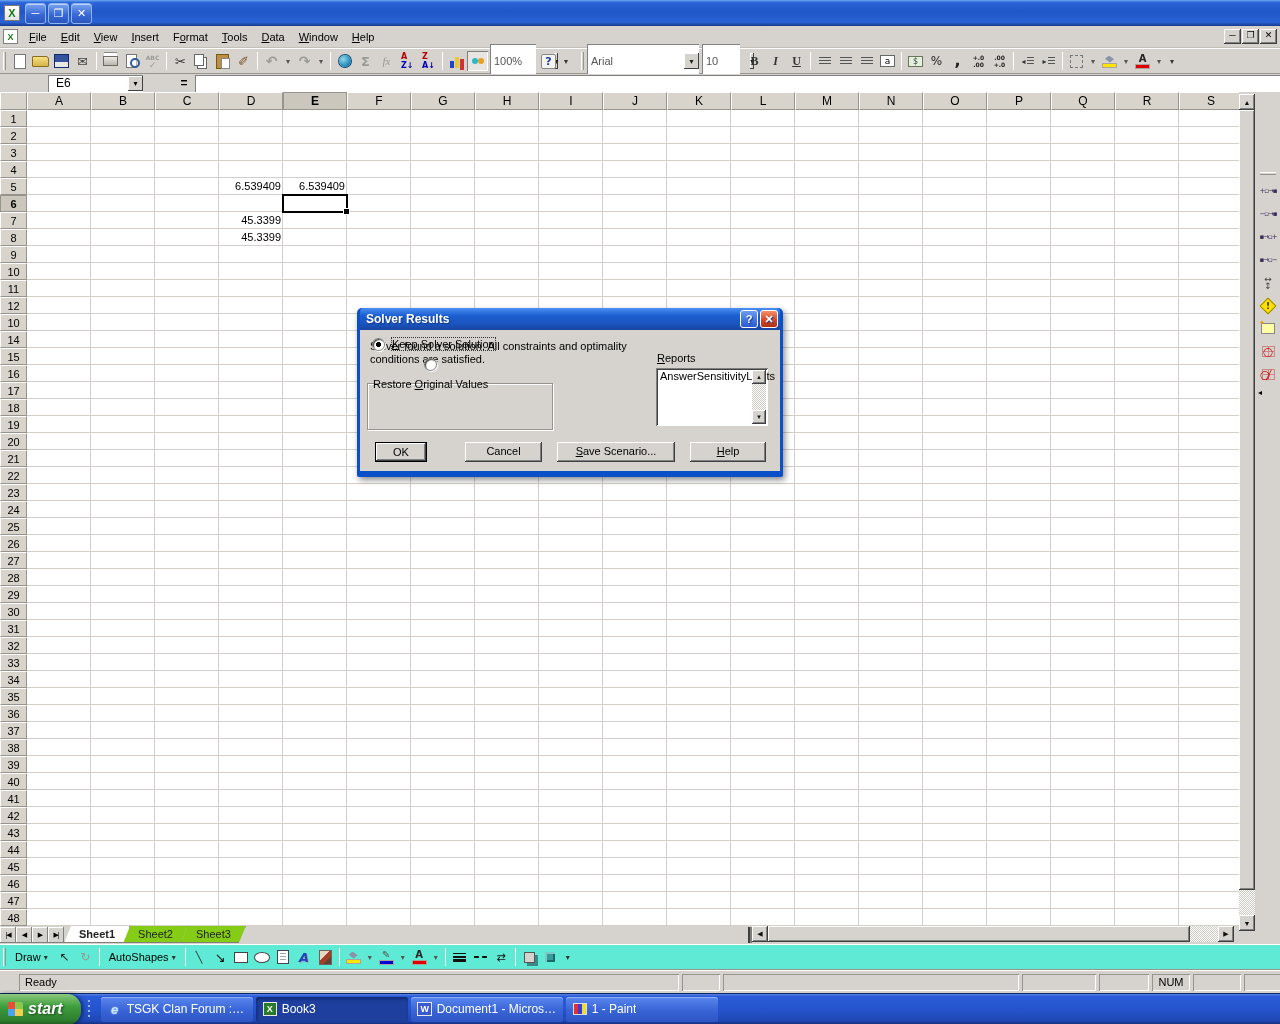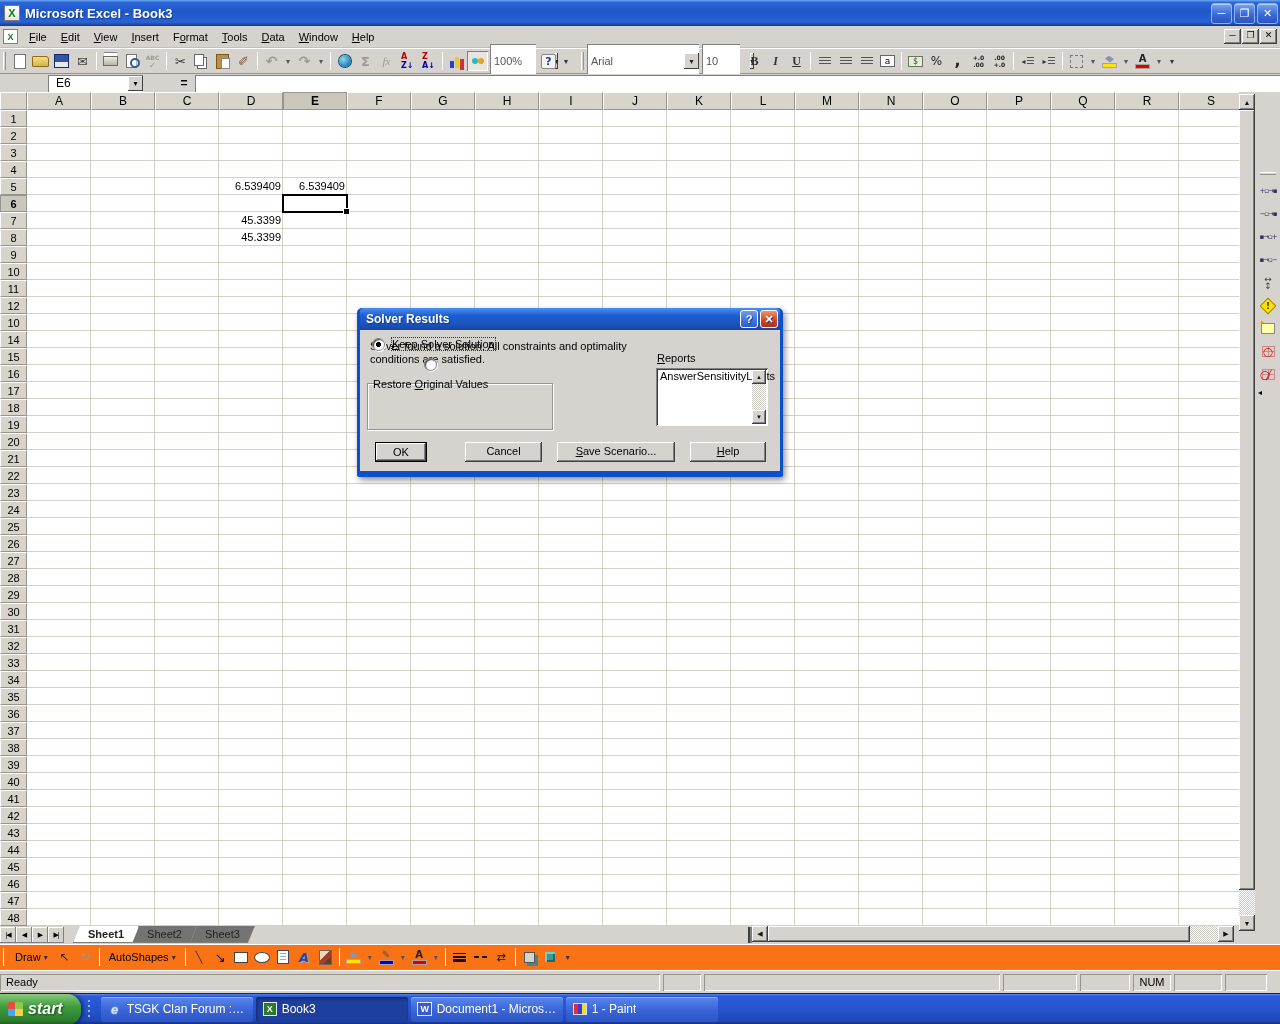--- a/index.html
+++ b/index.html
@@ -192,42 +192,42 @@
   .ic-circle-invalid-data::after{content:"◯";position:absolute;font-size:9px;font-weight:bold;color:#d00000;}
   .ic-clear-validation-circles::after{content:"◯╱";position:absolute;font-size:9px;font-weight:bold;color:#d00000;letter-spacing:-4px;left:3px;}
   .acollapse{margin-top:2px;font-size:8px;color:#000;align-self:flex-start;margin-left:2px;}
   .acollapse::before{content:"◂";}
 
   
   .tabrow{position:absolute;left:0;top:926px;width:1239px;height:18px;background:#d6d3ce;display:flex;align-items:flex-start;}
   .tnav{width:16px;height:16px;margin-top:1px;display:flex;align-items:center;justify-content:center;font-size:7px;
     letter-spacing:-1px;background:#d6d3ce;box-shadow:inset -1px -1px 0 #808080,inset 1px 1px 0 #fff;flex:none;}
   .nav-first::before{content:"|◀";} .nav-prev::before{content:"◀";} .nav-next::before{content:"▶";} .nav-last::before{content:"▶|";}
-  .stabs{display:flex;margin-left:16px;align-items:center;}
-  .stab{height:17px;line-height:16px;padding:0 14px;background:#737373;color:#222;font-size:11px;margin-left:-7px;
+  .stabs{display:flex;margin-left:7px;align-items:center;}
+  .stab{height:17px;line-height:16px;padding:0 14px;background:#84cc16;color:#222;font-size:11px;margin-left:-7px;
     clip-path:polygon(7px 0,100% 0,calc(100% - 7px) 100%,0 100%);border:1px solid #807e78;border-top:none;}
   .stab.act{background:#fff;font-weight:bold;z-index:2;position:relative;}
   .tabfill{flex:1;}
   .tsplit{width:4px;height:16px;margin-top:1px;background:#807e78;border-left:2px solid #404040;flex:none;}
   .hscroll{position:relative;width:487px;height:17px;flex:none;}
   .hs-left{position:absolute;left:0;top:0;width:16px;height:16px;}
   .hs-track{position:absolute;left:16px;top:0;width:450px;height:16px;}
   .hs-thumb{position:absolute;left:16px;top:0;width:422px;height:16px;background:#d6d3ce;
     box-shadow:inset -1px -1px 0 #404040,inset 1px 1px 0 #fff,inset -2px -2px 0 #808080;}
   .hs-right{position:absolute;left:466px;top:0;width:16px;height:16px;}
 
   
-  .drawbar{position:absolute;left:0;top:944px;width:1280px;height:26px;background:#f97316;display:flex;align-items:center;
+  .drawbar{position:absolute;left:0;top:944px;width:1280px;height:26px;background:#5eead4;display:flex;align-items:center;
     border-top:1px solid #fff;border-bottom:1px solid #96948c;}
   .menu-btn{display:flex;align-items:center;padding:2px 6px;gap:3px;}
   .menu-btn::after{content:"▾";font-size:8px;color:#333;}
 
   
   .statusbar{position:absolute;left:0;top:970px;width:1280px;height:23px;background:#d6d3ce;display:flex;align-items:center;
-    border-top:1px solid #fff;padding:0 0;gap:3px;}
+    border-top:1px solid #fff;padding:0 19px;gap:3px;}
   .spanel{height:17px;box-shadow:inset 1px 1px 0 #96948c,inset -1px -1px 0 #fff;display:flex;align-items:center;
     padding:0 6px;font-size:11px;flex:none;}
   .sp-msg{width:660px;}
   .sp0{width:38px;}.sp1{width:296px;}.sp2{width:74px;}.sp3{width:50px;}
   .sp4{width:38px;justify-content:center;}.sp5{width:48px;}.sp6{width:42px;}
 
   
   .taskbar{position:absolute;left:0;top:993px;width:1280px;height:31px;display:flex;align-items:center;
     background:linear-gradient(180deg,#5a84e4 0,#2a5bd8 8%,#2453cc 55%,#1f47b4 90%,#15307e 100%);border-top:1px solid #0a2a6a;}
   .startbtn{height:31px;padding:0 18px 0 8px;display:flex;align-items:center;gap:5px;color:#fff;font-weight:bold;
@@ -297,21 +297,20 @@
   .btn-save{left:197px;width:118px;}
   .btn-help{left:330px;width:76px;}
 </style>
 </head>
 <body>
 
 <div id="screen">
 
   <div class="titlebar">
     <span class="xlicon">X</span>
-    <span class="apptitle">Microsoft Excel - Book3</span>
     <span class="winbtn">─</span>
     <span class="winbtn">❐</span>
     <span class="winbtn">✕</span>
   </div>
 
   <div class="menubar">
     <span class="wbicon">X</span>
     <span style="display:flex">
         <span class="menu-item"><u>F</u>ile</span>
         <span class="menu-item"><u>E</u>dit</span>

